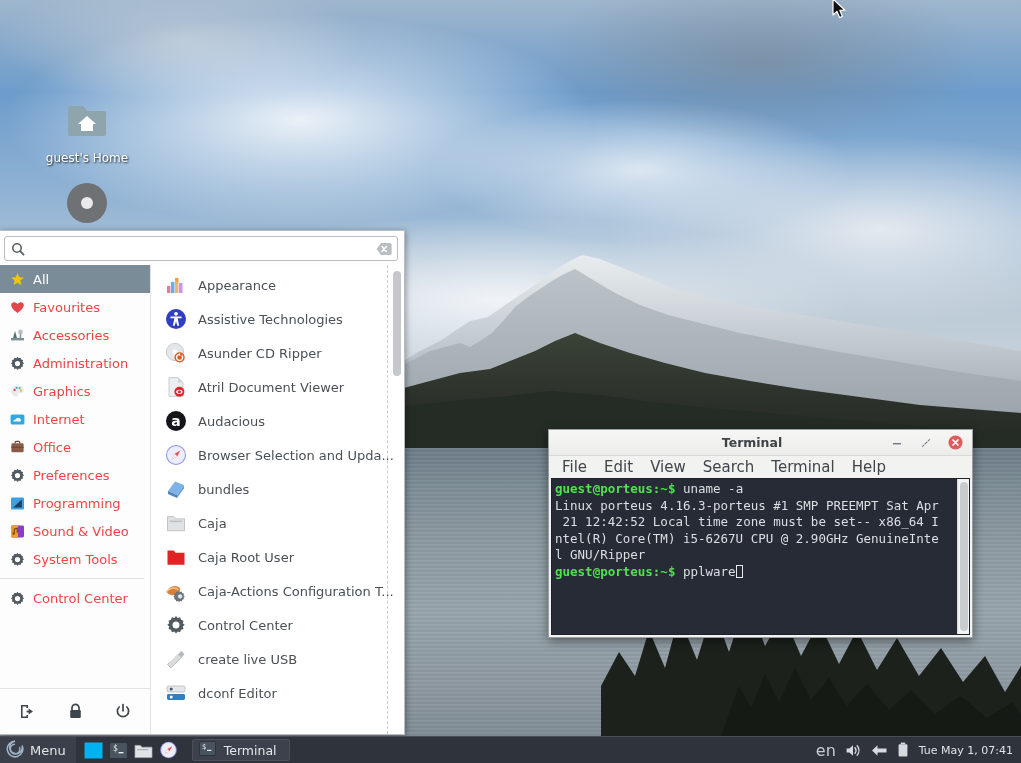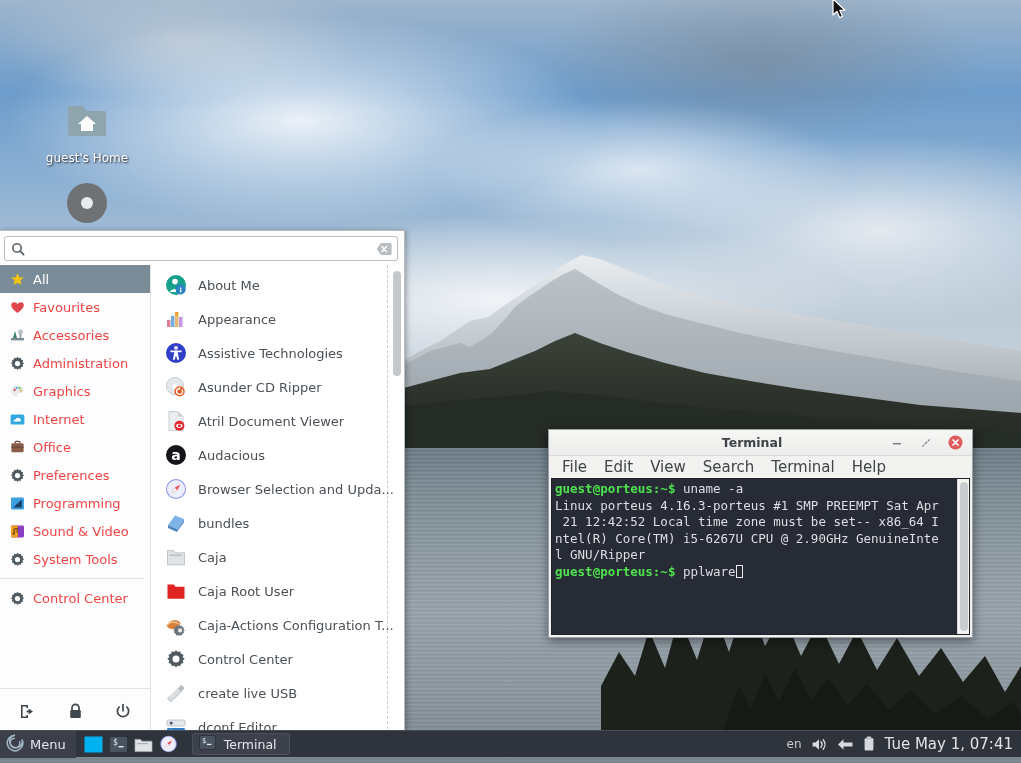--- a/index.html
+++ b/index.html
@@ -206,21 +206,21 @@
     position: absolute; top: 0; right: 0; bottom: 0; width: 12px;
     background: #f4f4f2; border-left: 1px solid #d8d8d6;
   }
   .tscroll-thumb {
     position: absolute; left: 2px; top: 3px; width: 8px; bottom: 3px;
     background: #c9cccf; border-radius: 4px;
   }
 
   
   #taskbar {
-    position: absolute; left: 0; bottom: 6px;
+    position: absolute; left: 0; bottom: 0;
     width: 1021px; height: 27px;
     background: #2f333b;
     border-top: 1px solid #484d57;
     display: flex; align-items: center;
     font-size: 12.5px; color: #d6d9dd;
   }
   .tb-menu {
     display: flex; align-items: center; gap: 6px;
     height: 27px; padding: 0 10px 0 6px;
     background: #3a3f49;
@@ -232,22 +232,22 @@
   .tb-tasks { flex: 1 1 auto; display: flex; align-items: center; padding-left: 6px; }
   .task-item {
     display: flex; align-items: center; gap: 8px;
     height: 22px; padding: 0 12px 0 6px;
     background: #3c414b; border: 1px solid #4a4f59;
     border-radius: 2px; cursor: pointer;
     color: #e4e7ea; font-size: 12.5px;
   }
   .tb-tray { display: flex; align-items: center; gap: 9px; padding-right: 8px; }
   .tb-tray .titem { display: flex; align-items: center; cursor: pointer; }
-  .tray-lang { font-size: 12px; color: #c8ccd1; }
-  .tray-clock { font-size: 15px; color: #e0e3e7; padding-left: 1px; }
+  .tray-lang { font-size: 16px; color: #c8ccd1; }
+  .tray-clock { font-size: 11px; color: #e0e3e7; padding-left: 1px; }
 
   
   #cursor { position: absolute; left: 831px; top: -2px; pointer-events: none; }
 </style>
 </head>
 <body>
 
 <div id="desktop">
 
   <div class="wp-layer wp-sky"></div>
@@ -488,33 +488,20 @@
               <line x1="8" y1="1.5" x2="8" y2="7.8" stroke="#3f464c" stroke-width="1.7" stroke-linecap="round"></line>
             </svg>
           </span>
         </div>
       </div>
 
       <div class="apps-wrap">
         <div class="app-divider"></div>
         <div class="apps">
 
-          <div class="app">
-            <span class="ai">
-              <svg width="22" height="22" viewBox="0 0 22 22">
-                <circle cx="11" cy="11" r="10" fill="#17a08c"></circle>
-                <circle cx="10" cy="7.6" r="2.8" fill="#fff"></circle>
-                <path d="M4.6,18 a6.6,6.6 0 0 1 11,0 z" fill="#fff"></path>
-                <circle cx="15.6" cy="15.4" r="5" fill="#2d82c4"></circle>
-                <rect x="15" y="13.6" width="1.3" height="1.3" fill="#fff"></rect>
-                <rect x="15" y="15.4" width="1.3" height="3" fill="#fff"></rect>
-              </svg>
-            </span>
-            <span>About Me</span>
-          </div>
 
           <div class="app">
             <span class="ai">
               <svg width="22" height="22" viewBox="0 0 22 22">
                 <rect x="2" y="12" width="3.4" height="7" fill="#e04a6e"></rect>
                 <rect x="6" y="8" width="3.4" height="11" fill="#3b8fd6"></rect>
                 <rect x="10" y="4" width="3.4" height="15" fill="#f0a030"></rect>
                 <rect x="14" y="9" width="3.4" height="10" fill="#c06ee0"></rect>
                 <path d="M2,12 L8,4 L13,9 L19,3 L19,19 L2,19 Z" fill="#d9e3ee" opacity="0.35"></path>
               </svg>

